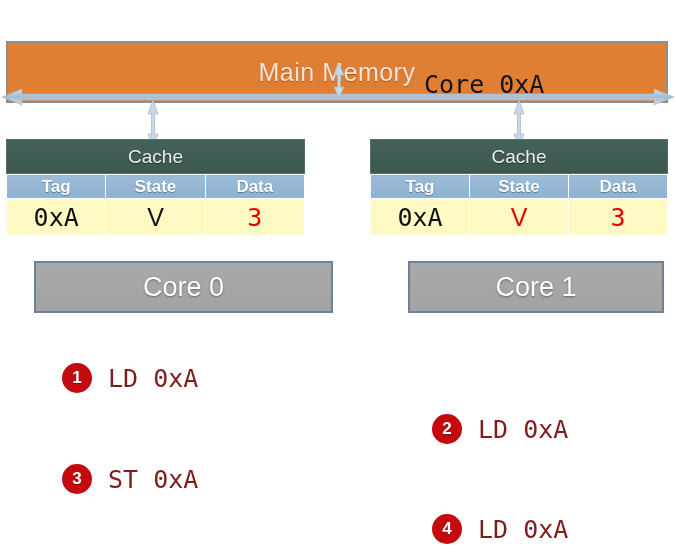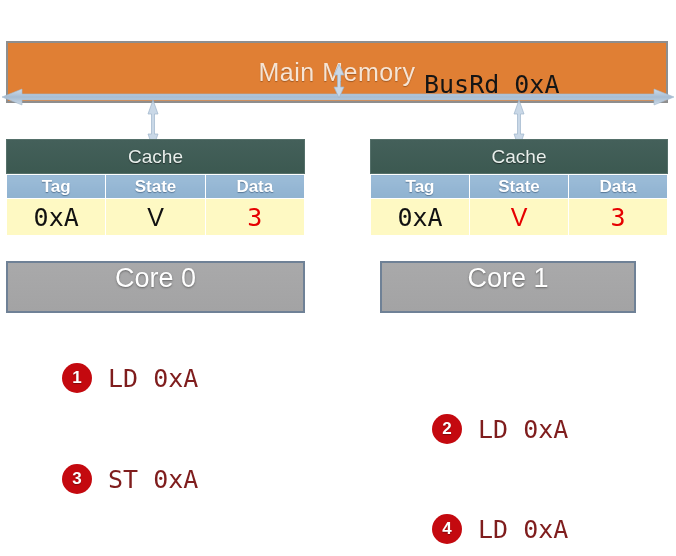--- a/index.html
+++ b/index.html
@@ -71,21 +71,21 @@
     font-size:25px;color:#111111;
   }
   table.cache-tbl td.red{color:#e60000;}
   table.cache-tbl td.ser{font-family:"Liberation Sans", sans-serif;}
 
   
   .core-box{
     position:absolute;top:261px;height:52px;box-sizing:border-box;
     background:linear-gradient(180deg,#a9a9aa 0%,#a3a3a4 100%);
     border:2px solid #6f8196;
-    display:flex;align-items:flex-start;justify-content:center;
+    display:flex;align-items:center;justify-content:center;margin-left:28px;
   }
   .core-box.left{left:6px;width:299px;}
   .core-box.right{left:380px;width:256px;}
   .core-box span{
     color:#ffffff;font-size:27px;
     text-shadow:0 1px 2px rgba(60,60,60,.6);
   }
 
   
   .conn{position:absolute;}
@@ -125,21 +125,21 @@
       <linearGradient id="lg" x1="0" y1="0" x2="0" y2="1">
         <stop offset="0%" stop-color="#cfdcea"></stop>
         <stop offset="50%" stop-color="#a7bdd3"></stop>
         <stop offset="100%" stop-color="#ccd9e7"></stop>
       </linearGradient>
     </defs>
 
     <polygon points="2,35 22,27 22,32 654,32 654,27 674,35 654,43 654,38 22,38 22,43" fill="url(#lg)" stroke="#a2b8cd" stroke-width="0.6"></polygon>
   </svg>
 
-  <div class="busrd-label">BusRd 0xA</div>
+  <div class="busrd-label">Core 0xA</div>
 
   <svg class="conn" style="left:330px;top:64px;width:18px;height:34px;" viewBox="0 0 18 34">
     <polygon points="9,0 14,11 10.5,11 10.5,23 14,23 9,34 4,23 7.5,23 7.5,11 4,11" fill="#c9d8e7" stroke="#9db4ca" stroke-width="0.7"></polygon>
   </svg>
 
   <svg class="conn" style="left:144px;top:100px;width:18px;height:48px;" viewBox="0 0 18 48">
     <polygon points="9,0 14,14 10.5,14 10.5,34 14,34 9,48 4,34 7.5,34 7.5,14 4,14" fill="#c9d8e7" stroke="#9db4ca" stroke-width="0.7"></polygon>
   </svg>
 
   <svg class="conn" style="left:510px;top:100px;width:18px;height:48px;" viewBox="0 0 18 48">

